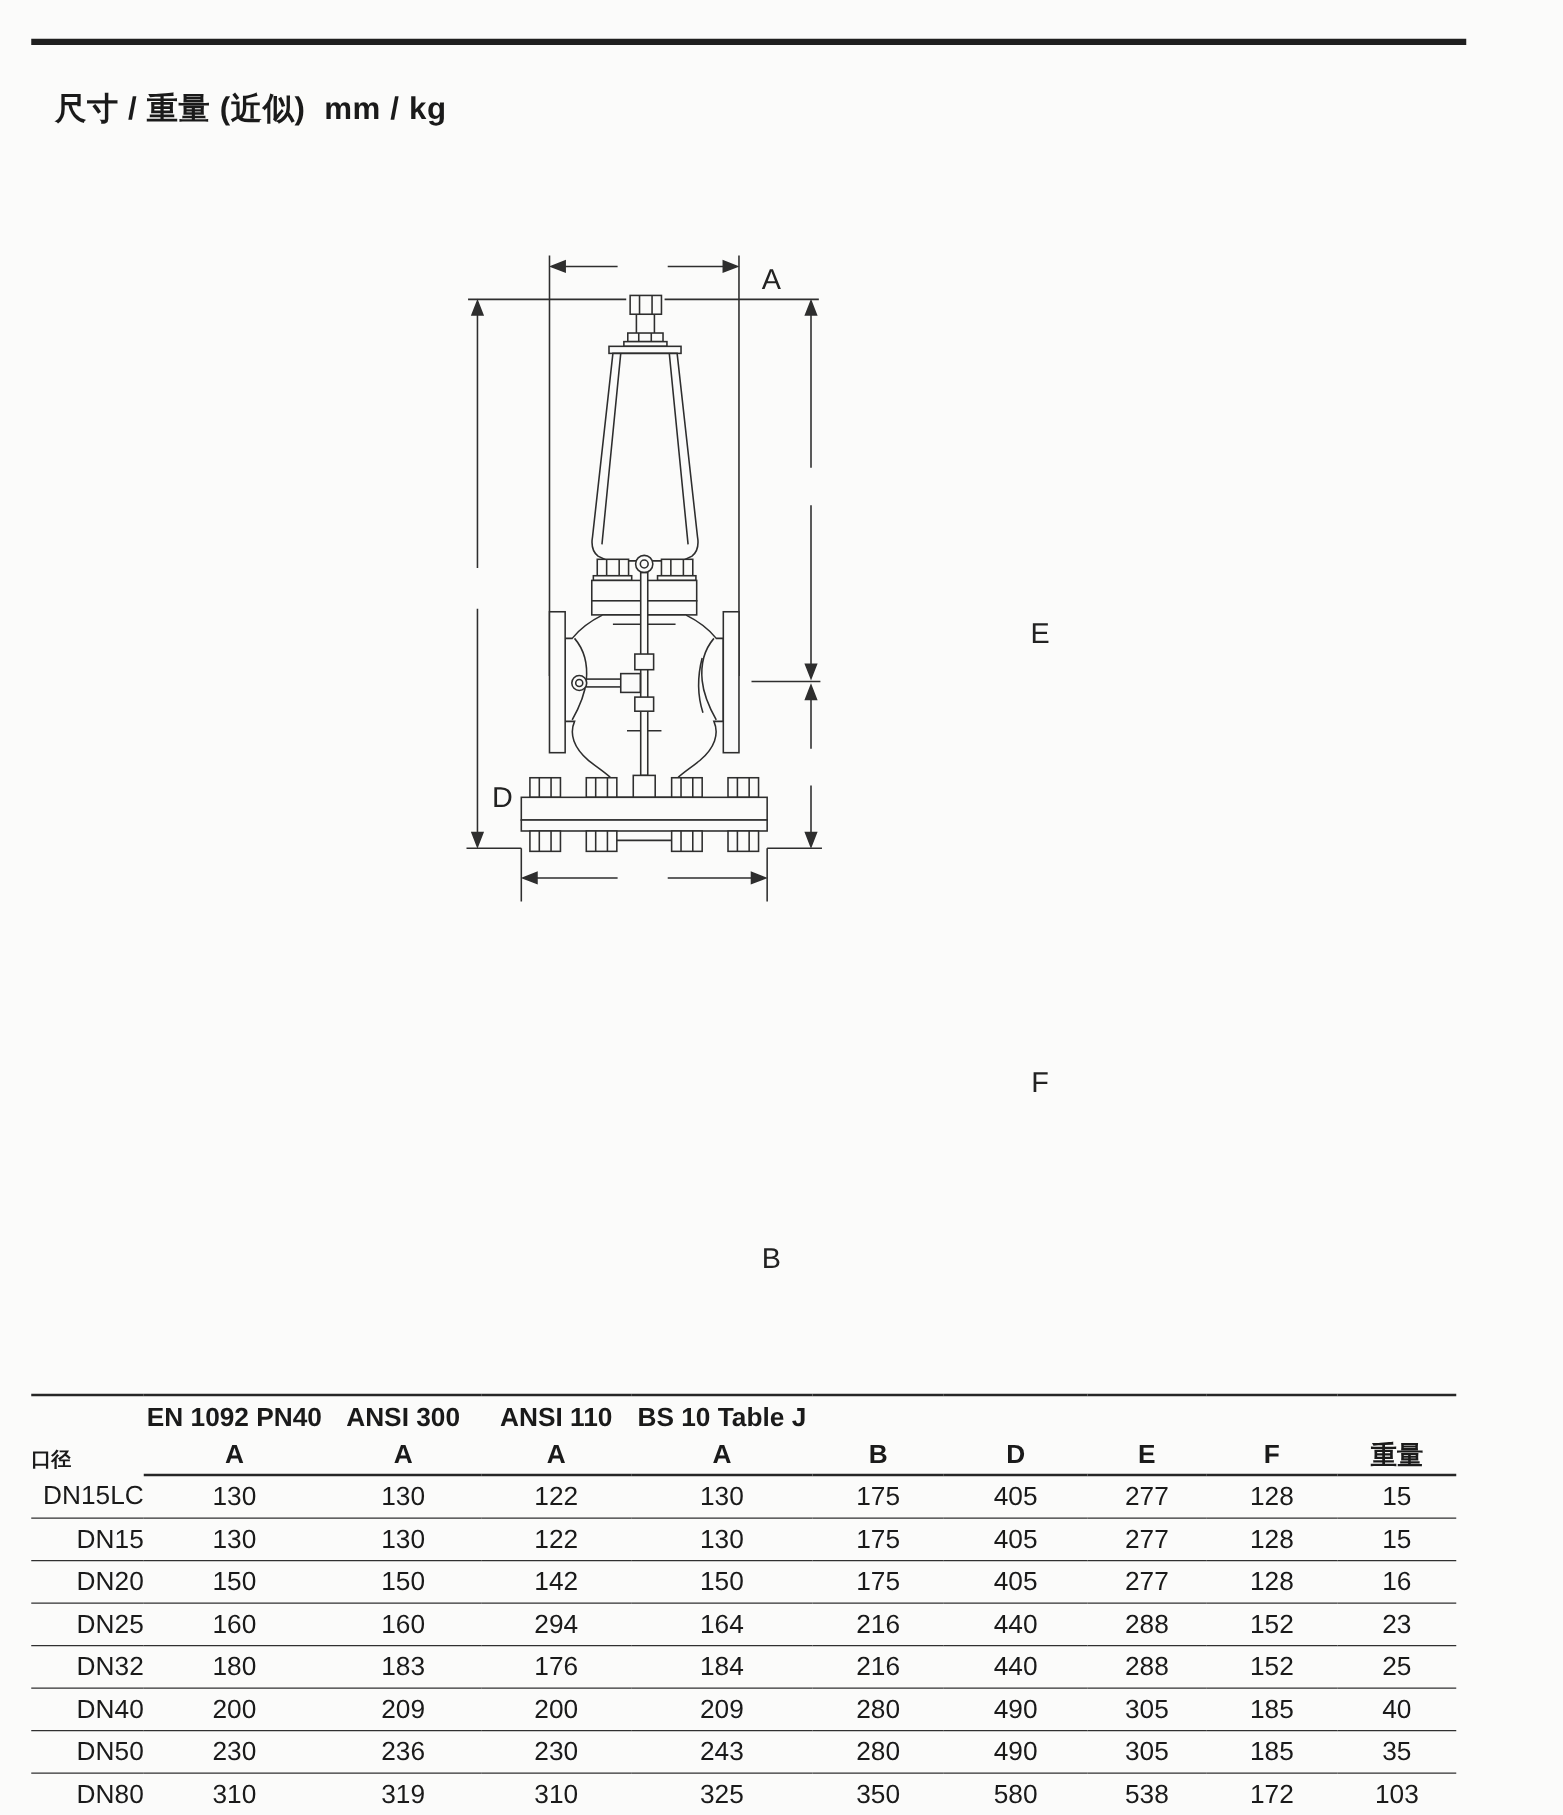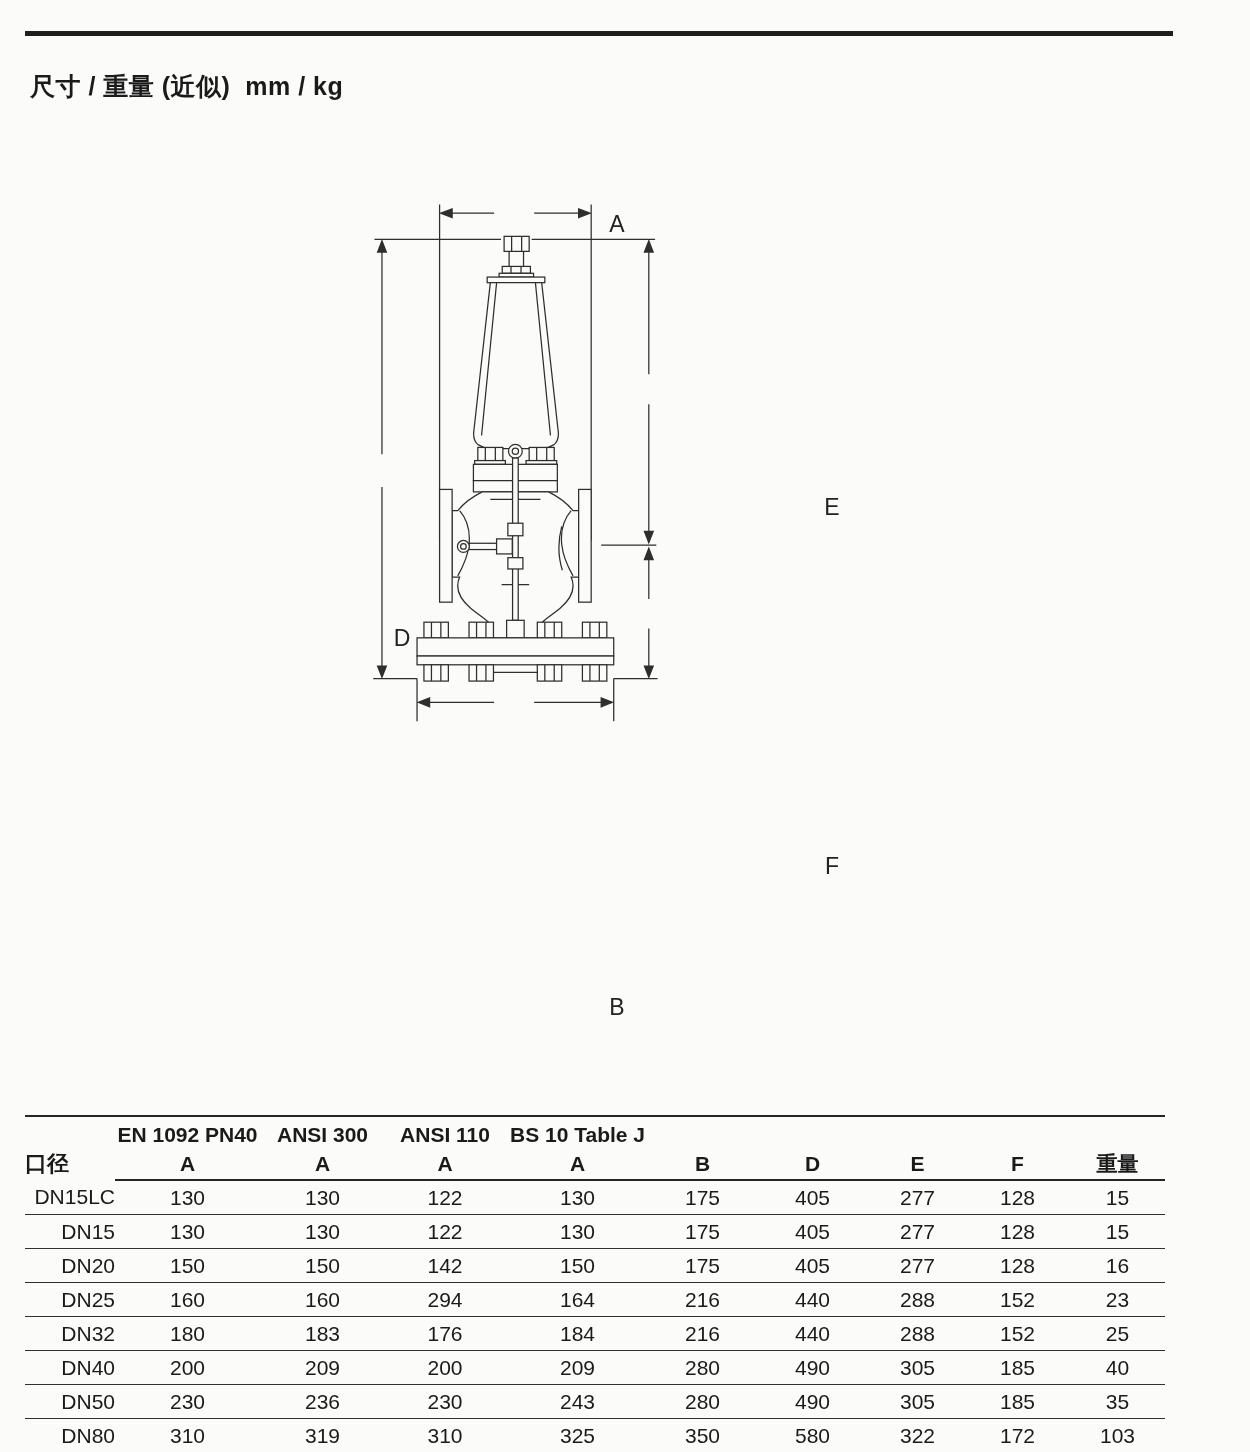--- a/index.html
+++ b/index.html
@@ -2,37 +2,37 @@
 <html><head>
 <meta charset="utf-8">
 <style>
   html,body{margin:0;padding:0;}
   body{
     width:1250px;height:1452px;position:relative;overflow:hidden;
     background:#fbfbfa;color:#1a1a1a;
     font-family:"Liberation Sans","DejaVu Sans",sans-serif;
   }
   .top-rule{position:absolute;left:25px;top:31px;width:1148px;height:5px;background:#1f1f1f;}
-  .title{position:absolute;left:30px;top:70px;margin:0;font-size:25px;font-weight:bold;letter-spacing:.5px;white-space:pre;}
+  .title{position:absolute;left:44px;top:70px;margin:0;font-size:25px;font-weight:bold;letter-spacing:.5px;white-space:pre;}
   .drawing{position:absolute;left:340px;top:190px;width:570px;height:870px;}
   .drawing svg{position:absolute;left:0;top:0;}
   .dim-label{
     position:absolute;transform:translate(-50%,-50%);
     font-size:23px;color:#222;line-height:1;background:transparent;
   }
   table.dims-table{
     position:absolute;left:25px;top:1115px;width:1140px;
     border-collapse:collapse;table-layout:fixed;
     border-top:2.5px solid #262626;
   }
   table.dims-table th, table.dims-table td{padding:0;margin:0;}
   thead th{font-weight:bold;font-size:21px;text-align:center;white-space:nowrap;}
   thead tr.group-row th{height:30px;vertical-align:bottom;padding-bottom:1px;}
   thead tr.sub-row th{height:31px;vertical-align:middle;border-bottom:2.5px solid #262626;}
-  th.diam-head{text-align:left;padding-left:3px;font-size:22px;vertical-align:middle;}
+  th.diam-head{text-align:left;padding-left:3px;font-size:16px;vertical-align:middle;}
   tbody td{height:33px;font-size:21px;text-align:center;vertical-align:middle;border-bottom:1.5px solid #303030;}
   tbody td.size-cell{text-align:right;padding-left:3px;}
   tbody tr:last-child td{border-bottom:2.5px solid #262626;}
 </style>
 </head>
 <body>
 
 <div class="top-rule"></div>
 <h1 class="title">尺寸 / 重量 (近似)  mm / kg</h1>
 
@@ -270,19 +270,19 @@
       </tr>
 
       <tr>
         <td class="size-cell">DN80</td>
         <td>310</td>
         <td>319</td>
         <td>310</td>
         <td>325</td>
         <td>350</td>
         <td>580</td>
-        <td>322</td>
+        <td>538</td>
         <td>172</td>
         <td>103</td>
       </tr>
 
   </tbody>
 </table>
 
 </body></html>

